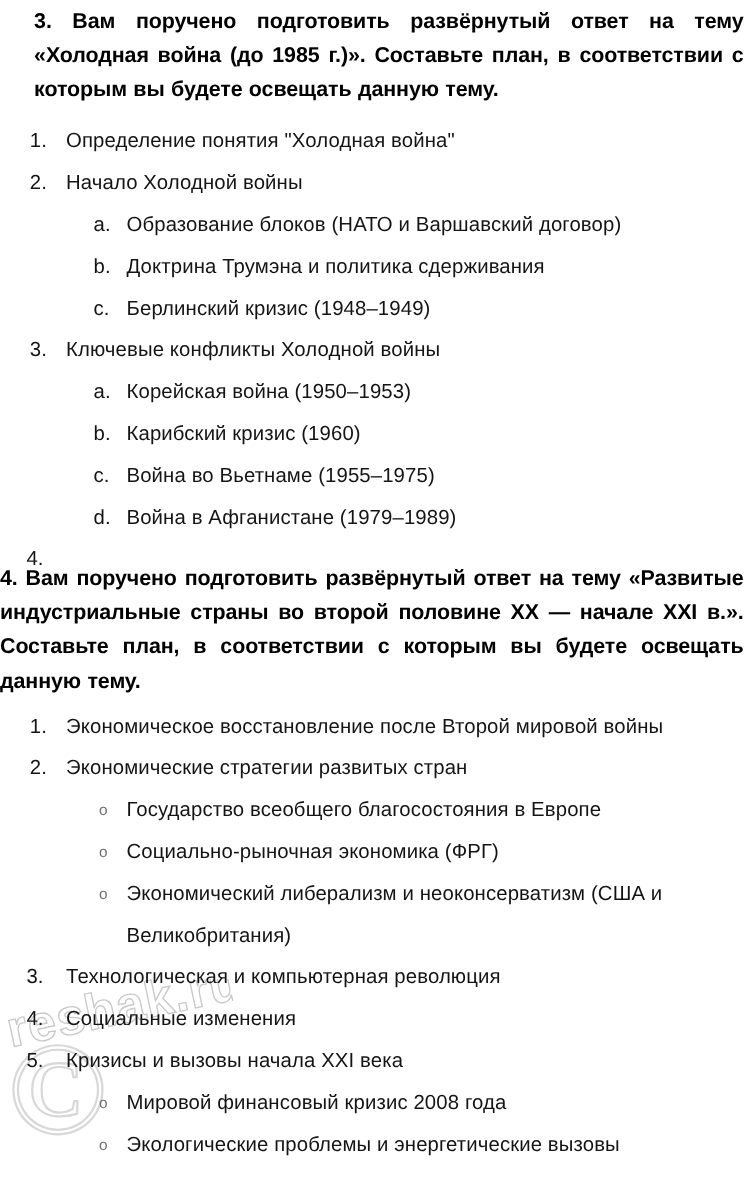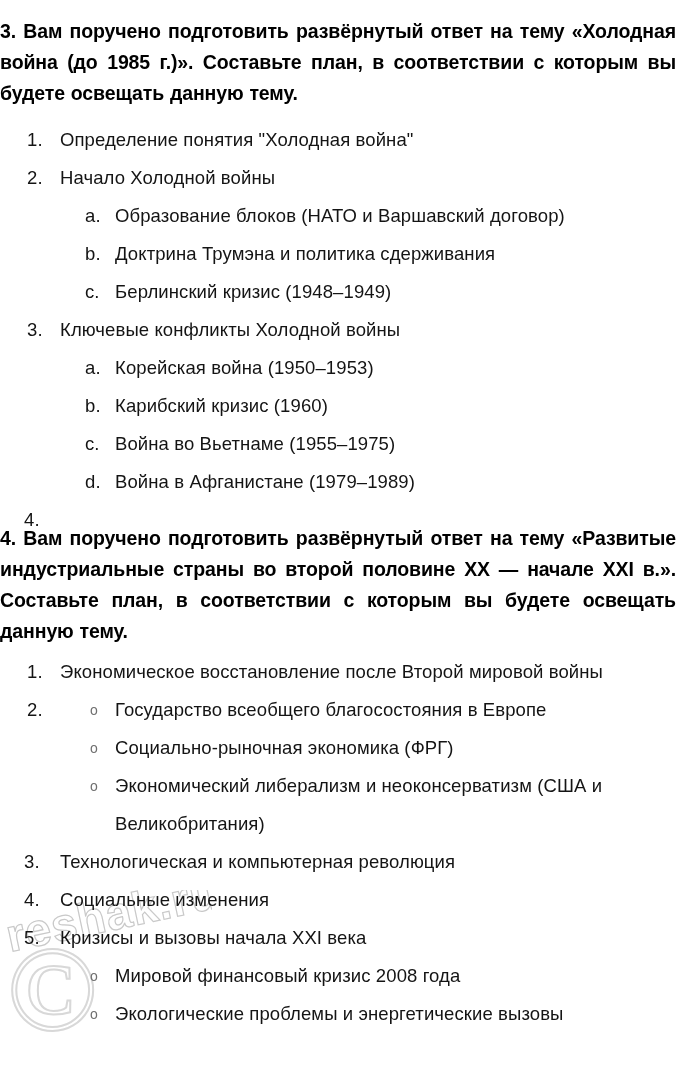--- a/index.html
+++ b/index.html
@@ -64,21 +64,21 @@
     font-weight: 700;
     line-height: 31px;
     text-align: justify;
     text-align-last: left;
     letter-spacing: -0.1px;
     color: #000000;
     margin: 0;
     padding: 0 3px 0 0;
     word-spacing: 0.5px;
   }
-  .task-heading.first { padding-top: 16px; }
+  .task-heading.first { padding-top: 4px; margin-left: 31px; }
   .task-heading.second { padding-top: 8px; }
 
   ol.plan {
     list-style: none;
     margin: 0;
     padding: 0;
   }
   ol.plan > li.lvl1 {
     position: relative;
     font-size: 18.5px;
@@ -212,20 +212,21 @@
 
     <ol class="plan">
 
       <li class="lvl1">
         <span class="marker">1.</span>
         <span>Экономическое восстановление после Второй мировой войны</span>
       </li>
 
       <li class="lvl1">
         <span class="marker">2.</span>
+        <span>Экономические стратегии развитых стран</span>
         <ul class="sub">
           <li class="lvl2">
             <span class="marker circle">o</span>
             <span>Государство всеобщего благосостояния в Европе</span>
           </li>
           <li class="lvl2">
             <span class="marker circle">o</span>
             <span>Социально-рыночная экономика (ФРГ)</span>
           </li>
           <li class="lvl2">

